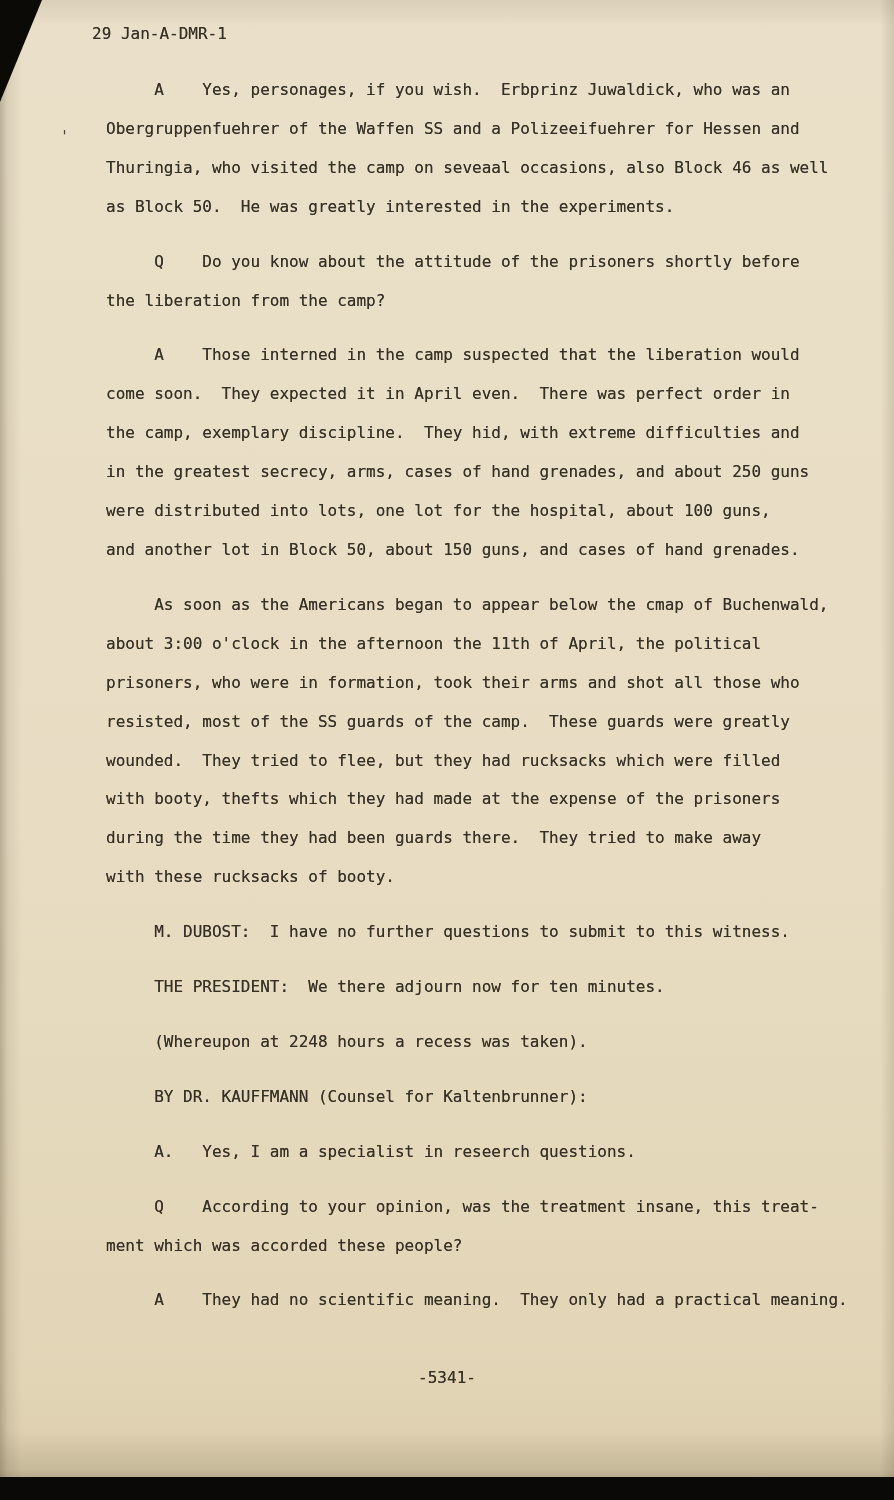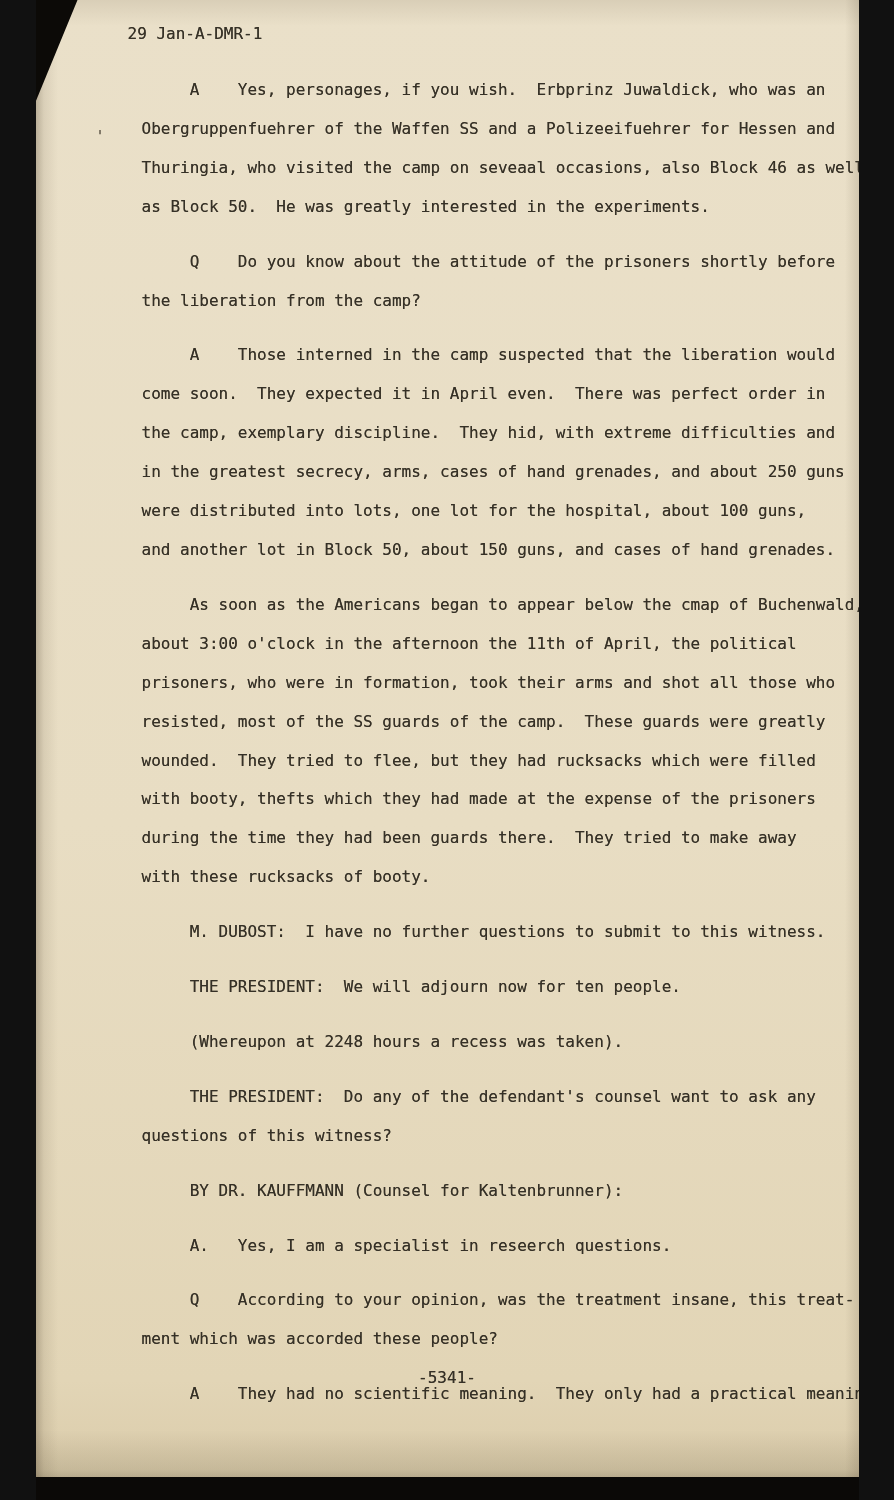--- a/index.html
+++ b/index.html
@@ -1,18 +1,18 @@
 <!DOCTYPE html>
 <html><head>
 <meta charset="utf-8">
 <style>
   html, body { margin: 0; padding: 0; background: #111; }
   .page {
     position: relative;
-    width: 823px;
+    width: 894px;
     height: 1500px;
     margin: 0 auto;
     background: linear-gradient(180deg, #eae0c9 0%, #e8ddc3 55%, #e2d5b6 92%, #d9caa8 100%);
     overflow: hidden;
     font-family: "DejaVu Sans Mono", "Liberation Mono", monospace;
     color: #353026;
   }
   .vignette {
     position: absolute; inset: 0; pointer-events: none;
     background:
@@ -81,24 +81,22 @@
 and another lot in Block 50, about 150 guns, and cases of hand grenades.</div>
     <div class="para">     As soon as the Americans began to appear below the cmap of Buchenwald,
 about 3:00 o'clock in the afternoon the 11th of April, the political
 prisoners, who were in formation, took their arms and shot all those who
 resisted, most of the SS guards of the camp.  These guards were greatly
 wounded.  They tried to flee, but they had rucksacks which were filled
 with booty, thefts which they had made at the expense of the prisoners
 during the time they had been guards there.  They tried to make away
 with these rucksacks of booty.</div>
     <div class="para">     M. DUBOST:  I have no further questions to submit to this witness.</div>
-    <div class="para">     THE PRESIDENT:  We will adjourn now for ten people.</div>
+    <div class="para">     THE PRESIDENT:  We there adjourn now for ten minutes.</div>
     <div class="para">     (Whereupon at 2248 hours a recess was taken).</div>
-    <div class="para">     THE PRESIDENT:  Do any of the defendant's counsel want to ask any
-questions of this witness?</div>
     <div class="para">     BY DR. KAUFFMANN (Counsel for Kaltenbrunner):</div>
     <div class="para">     A.   Yes, I am a specialist in reseerch questions.</div>
     <div class="para">     Q    According to your opinion, was the treatment insane, this treat-
 ment which was accorded these people?</div>
     <div class="para">     A    They had no scientific meaning.  They only had a practical meaning.</div>
   </div>
 
   <div class="footer">-5341-</div>
   <div class="bottom-bar"></div>
 </div>

